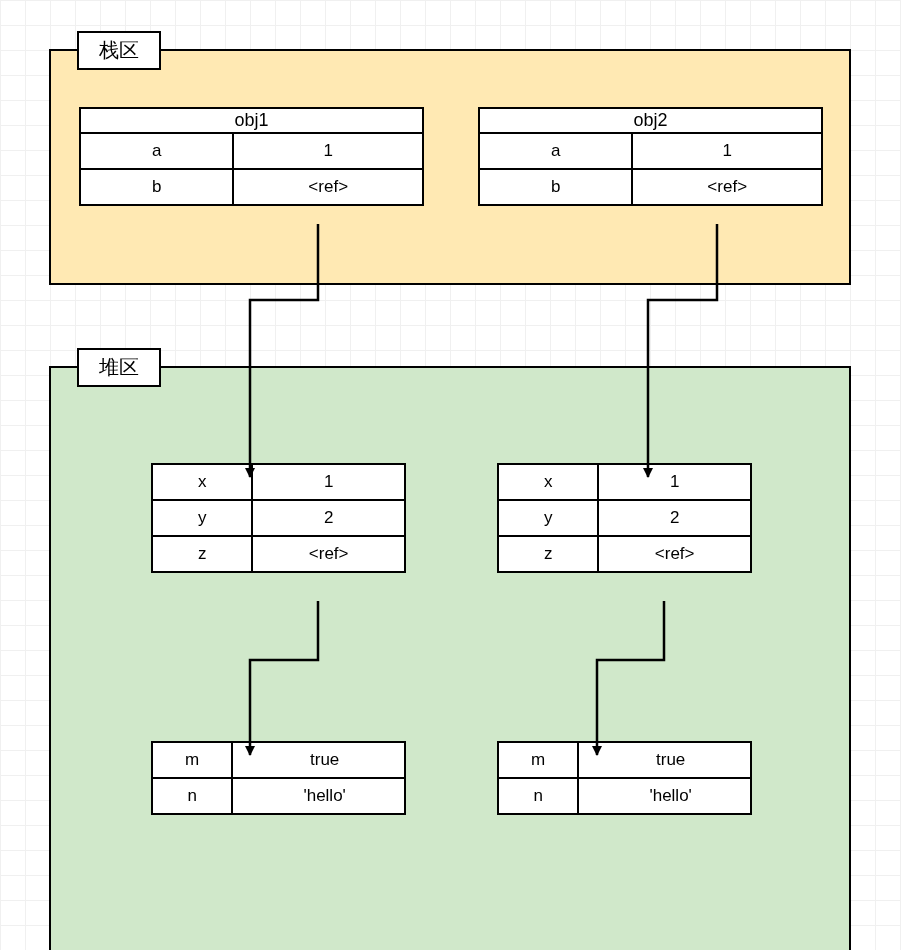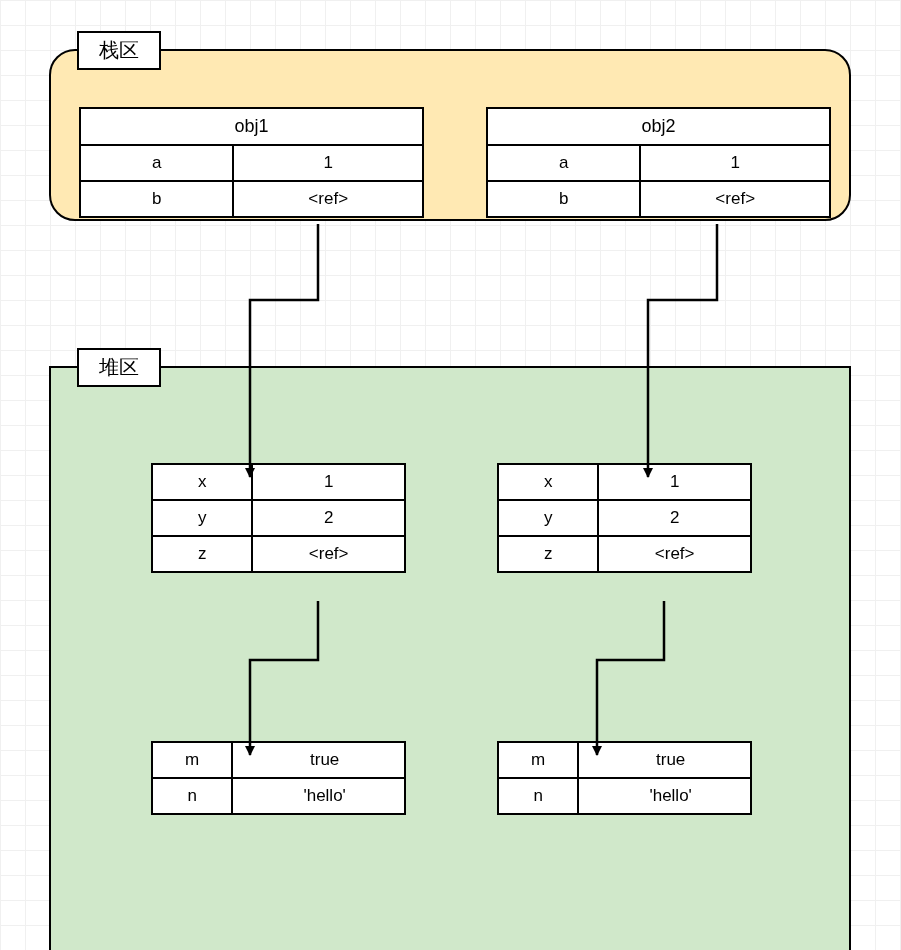--- a/index.html
+++ b/index.html
@@ -19,23 +19,22 @@
     background-size: 25px 25px;
   }
   .region {
     position: absolute;
     border: 2px solid #000;
   }
   .region-stack {
     left: 49px;
     top: 49px;
     width: 802px;
-    height: 172px;
+    height: 236px;
     background: #ffe9b3;
-    border-radius: 26px;
   }
   .region-heap {
     left: 49px;
     top: 366px;
     width: 802px;
     height: 648px;
     background: #d0e8ca;
   }
   .region-label {
     position: absolute;
@@ -46,21 +45,21 @@
     padding: 4px 20px;
     font-size: 20px;
   }
   .obj-table {
     position: absolute;
     background: #ffffff;
     border: 2px solid #000;
   }
   .obj-header {
     text-align: center;
-    padding: 7px 0;
+    padding: 1px 0;
     border-bottom: 2px solid #000;
     font-size: 18px;
   }
   .obj-row {
     display: flex;
     border-bottom: 2px solid #000;
   }
   .obj-row:last-child { border-bottom: none; }
   .cell-k, .cell-v {
     padding: 7px 0;
@@ -102,21 +101,21 @@
       <div class="obj-row">
         <div class="cell-k">a</div>
         <div class="cell-v">1</div>
       </div>
       <div class="obj-row">
         <div class="cell-k">b</div>
         <div class="cell-v">&lt;ref&gt;</div>
       </div>
     </div>
 
-    <div class="obj-table t-stack" style="left:427px; top:56px;margin-left:8px;">
+    <div class="obj-table t-stack" style="left:427px; top:56px;">
       <div class="obj-header">obj2</div>
       <div class="obj-row">
         <div class="cell-k">a</div>
         <div class="cell-v">1</div>
       </div>
       <div class="obj-row">
         <div class="cell-k">b</div>
         <div class="cell-v">&lt;ref&gt;</div>
       </div>
     </div>

